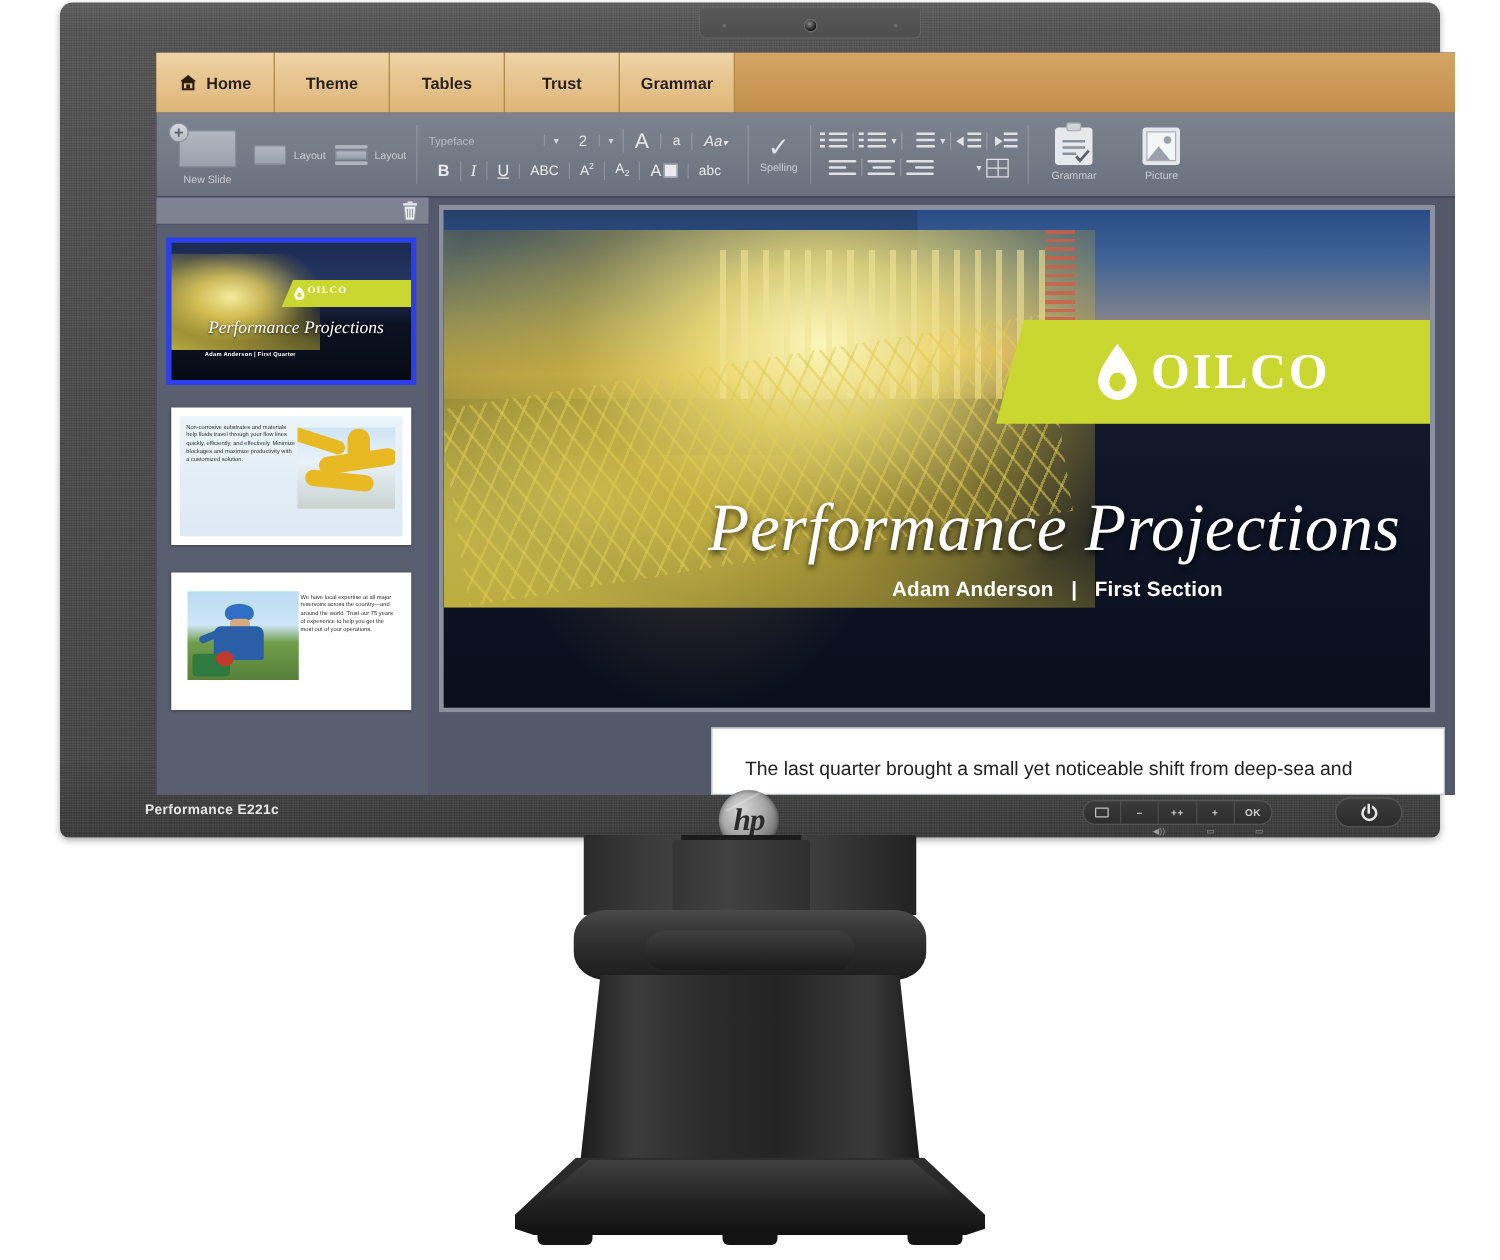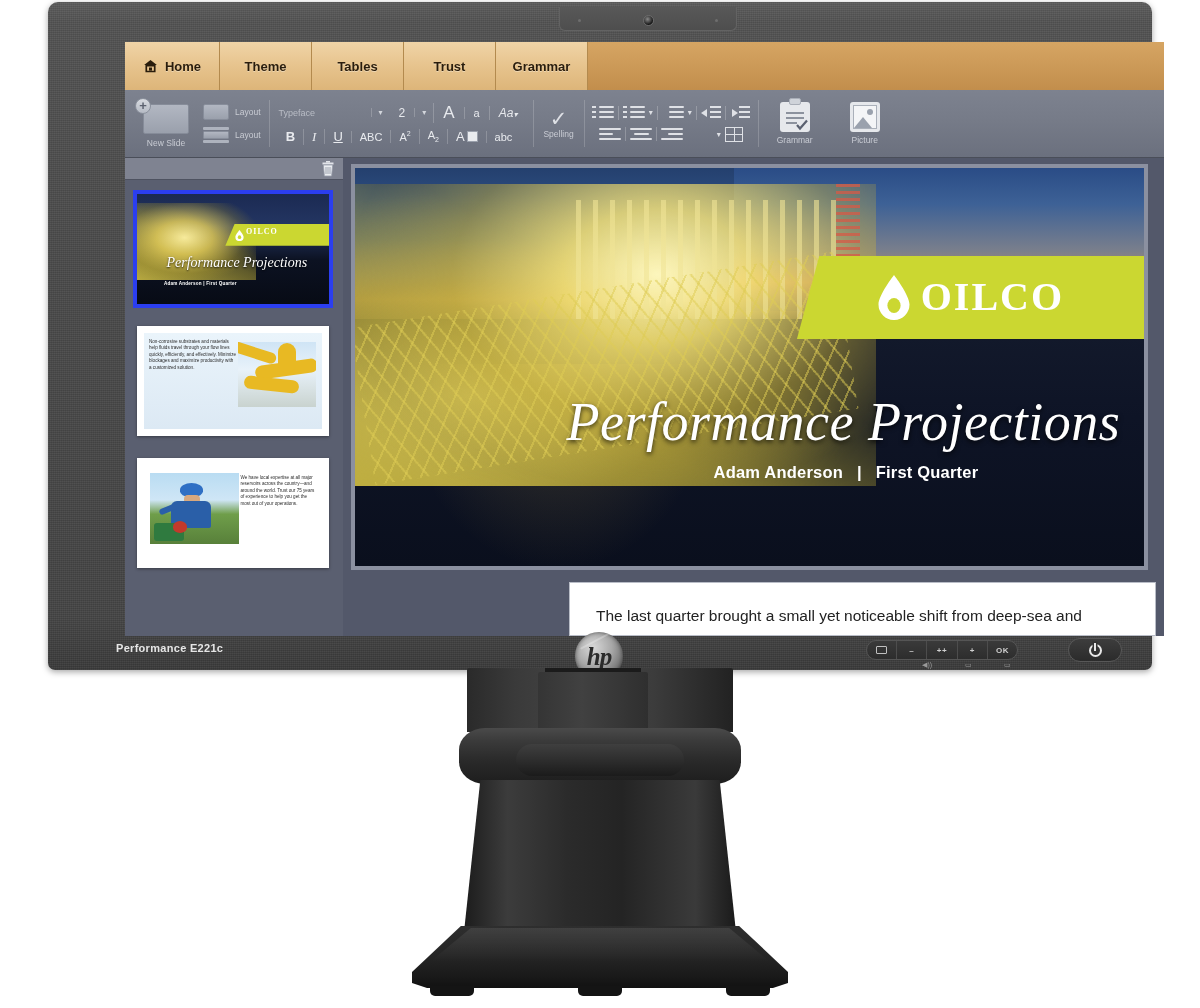--- a/index.html
+++ b/index.html
@@ -128,21 +128,21 @@
 
   
   .newslide { display:flex; flex-direction:column; align-items:center; width:66px; }
   .ns-rect{ width:46px; height:30px; background:linear-gradient(180deg,#b2b7c2,#9aa0ac);
     border:1px solid #868c99; border-radius:2px; position:relative; margin-top:4px;}
   .ns-plus{ position:absolute; left:-9px; top:-7px; width:16px; height:16px; border-radius:50%;
     background:linear-gradient(180deg,#d7dae0,#b6bbc5); border:1px solid #8a9secondary; border:1px solid #8a909c;
     color:#5c6270; font-size:13px; font-weight:bold; line-height:14px; text-align:center;}
   .ns-cap{ font-size:8.5px; color:#c9ccd4; margin-top:4px;}
 
-  .stackcol{ display:flex; flex-direction:column; gap:7px; padding-left:4px; }
+  .stackcol{ display:flex; flex-direction:row; gap:7px; padding-left:4px; }
   .stackrow{ display:flex; align-items:center; gap:6px; }
   .mini-rect{ width:26px; height:16px; background:linear-gradient(180deg,#b2b7c2,#9aa0ac);
     border:1px solid #878d9a; border-radius:2px;}
   .sec-ico{ width:26px; height:16px; position:relative; }
   .sec-ico i{ position:absolute; left:0; width:26px; height:3px; background:#aeb3be; border-radius:1px;}
   .sec-ico i:nth-child(1){ top:0; }
   .sec-ico i:nth-child(3){ bottom:0; }
   .sec-ico .blk{ top:4px; height:8px; background:linear-gradient(180deg,#b2b7c2,#9aa0ac); border:1px solid #878d9a;}
 
   
@@ -598,21 +598,21 @@
                   <svg width="34" height="46" viewBox="0 0 34 46">
                     <path d="M17 1 C17 1 32.5 21 32.5 30.5 A15.5 15.5 0 1 1 1.5 30.5 C1.5 21 17 1 17 1 Z" fill="#ffffff"></path>
                     <ellipse cx="17" cy="31.5" rx="6.6" ry="7.6" fill="#cbd731"></ellipse>
                   </svg>
                 </span>
                 <span class="word">OILCO</span>
               </div>
 
               <div class="slide-title">Performance Projections</div>
               <div class="slide-sub">
-                <span>Adam Anderson</span><span class="bar">|</span><span>First Quarter</span>
+                <span>Adam Anderson</span><span class="bar">|</span><span>First Section</span>
               </div>
             </div>
           </div>
 
           <div class="notes">
             <p>The last quarter brought a small yet noticeable shift from deep-sea and unconventional oil production wells to inland natural gas plays. This can be attributed to pricing shifts that enhanced</p>
           </div>
         </div>
 
       </div>

